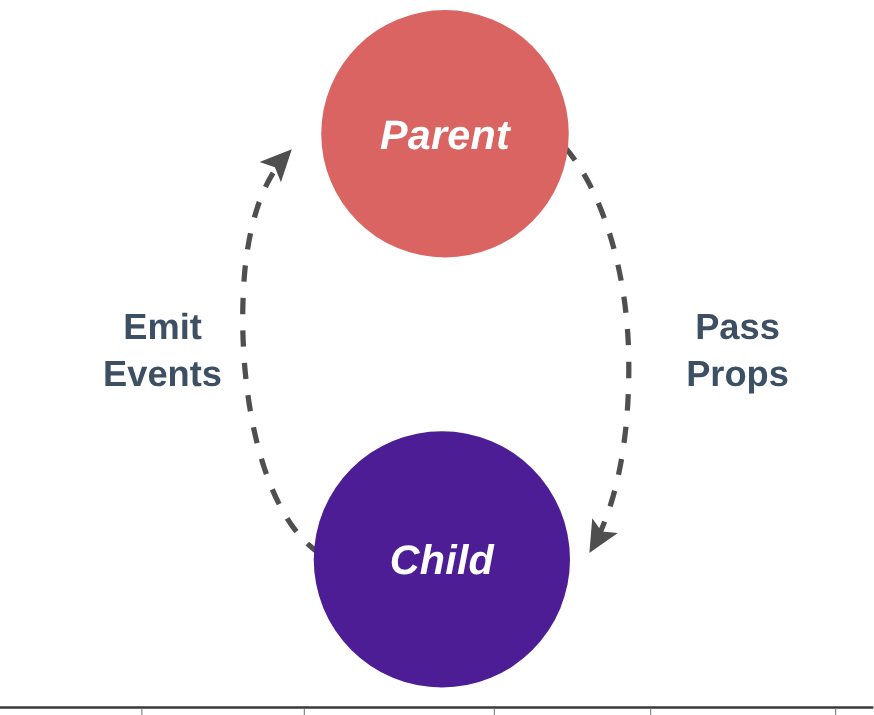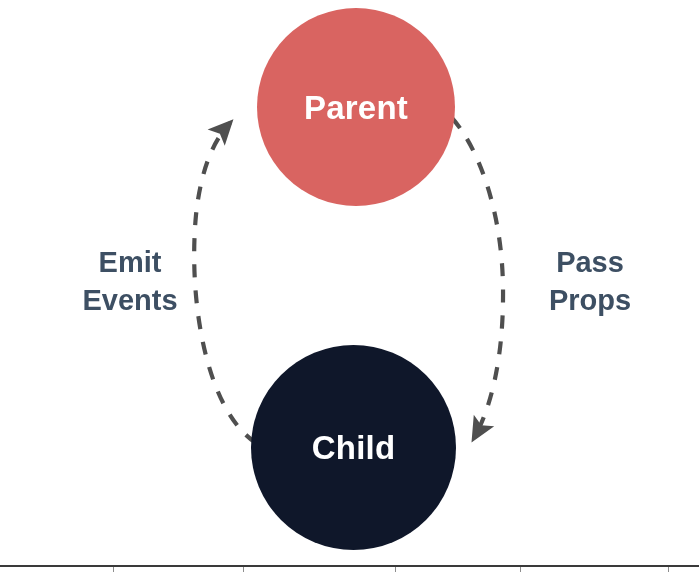--- a/index.html
+++ b/index.html
@@ -17,20 +17,21 @@
   }
 
   
   .node {
     position: absolute;
     border-radius: 50%;
     display: flex;
     align-items: center;
     justify-content: center;
     box-sizing: border-box;
+    font-style: italic;
   }
   .node-label {
     color: #ffffff;
     font-weight: bold;
     letter-spacing: 0.2px;
     line-height: 1;
     white-space: nowrap;
   }
 
   #parent-node {
@@ -40,21 +41,21 @@
     height: 198px;
     background: #d96461;
   }
   #parent-node .node-label { font-size: 33px; }
 
   #child-node {
     left: 251px;
     top: 345px;
     width: 205px;
     height: 205px;
-    background: #0f172a;
+    background: #4c1d95;
   }
   #child-node .node-label { font-size: 33px; }
 
   
   #arrows {
     position: absolute;
     left: 0;
     top: 0;
     width: 699px;
     height: 572px;

